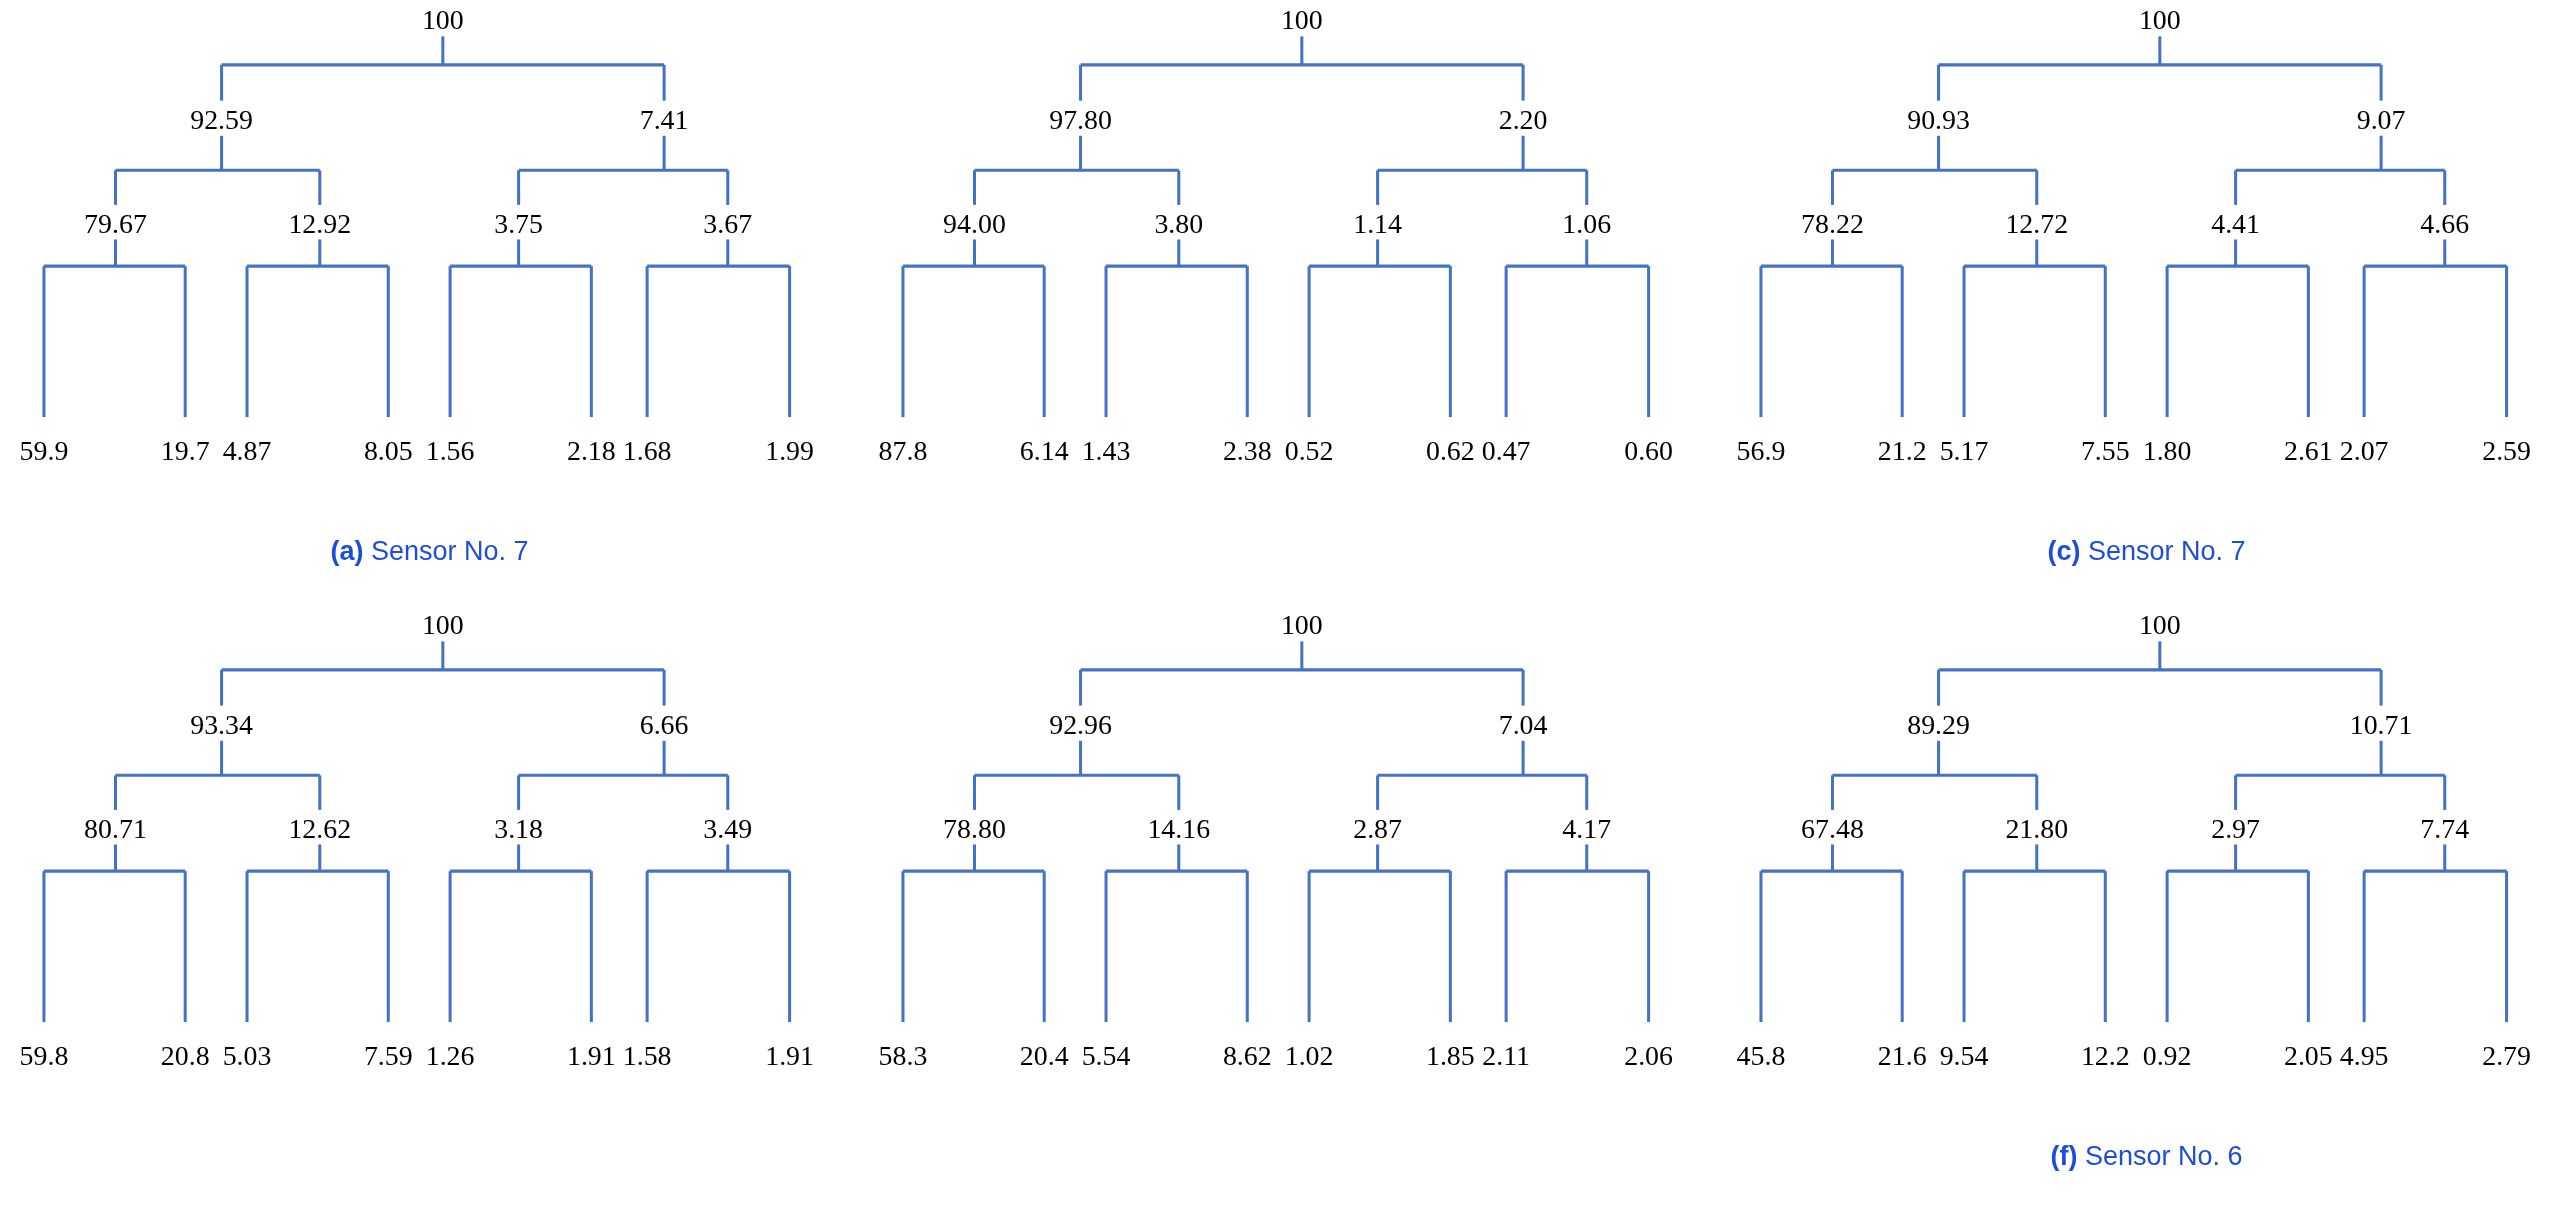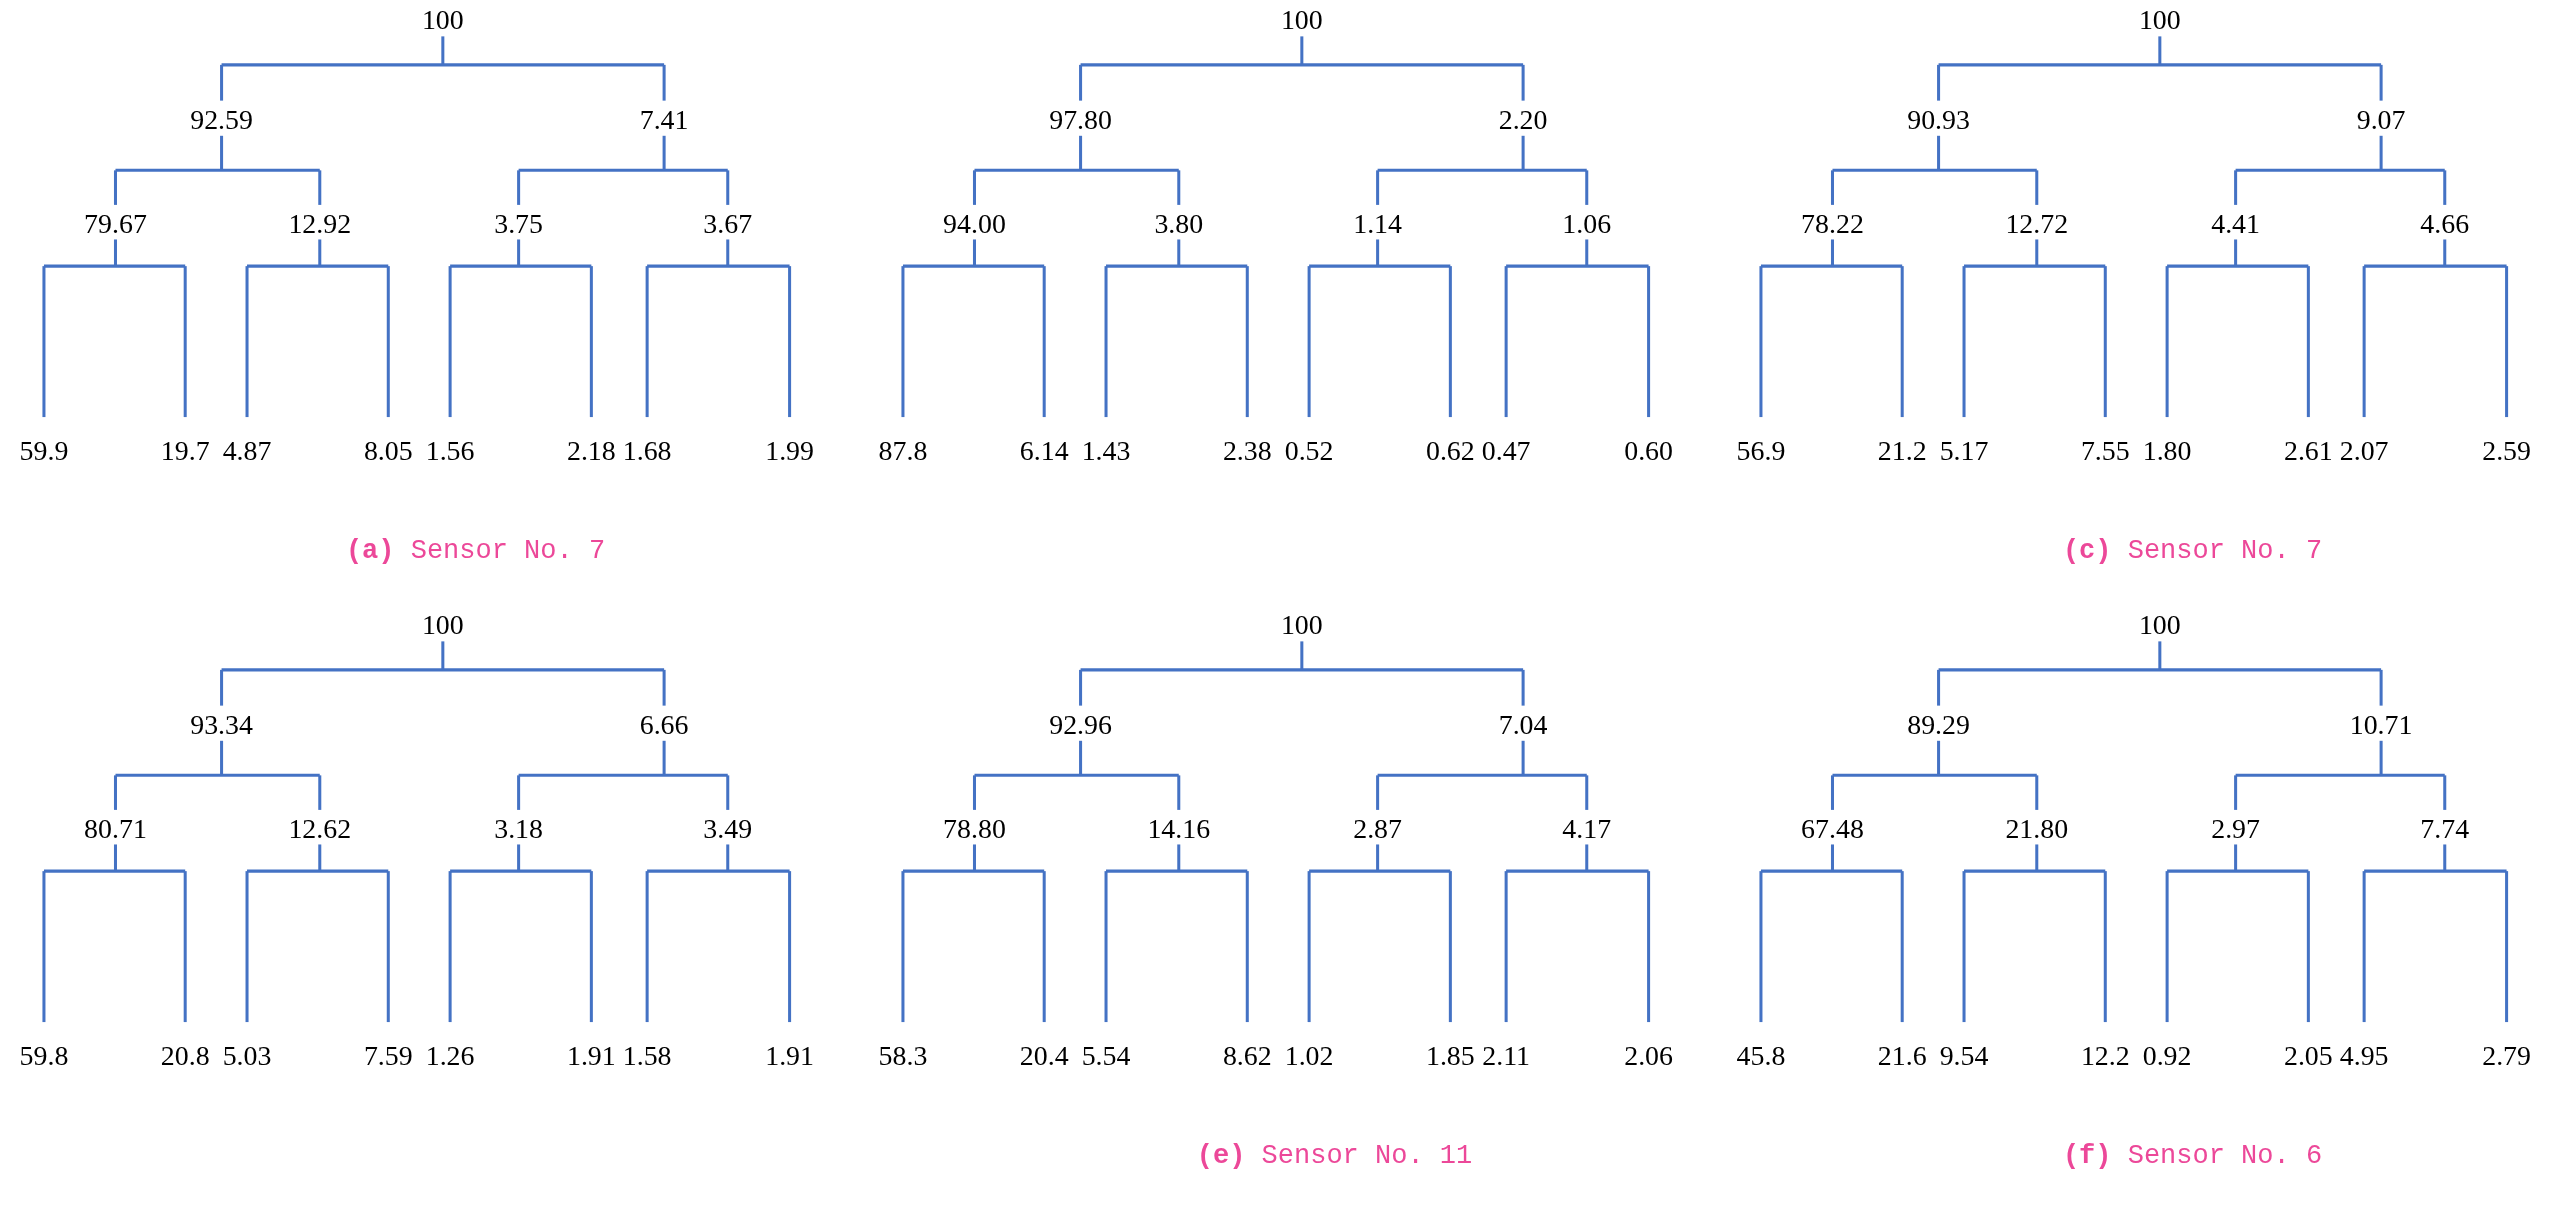--- a/index.html
+++ b/index.html
@@ -47,25 +47,24 @@
     stroke-width: 5;
     fill: none;
     stroke-linecap: butt;
   }
   .caption {
     position: absolute;
     left: 0;
     width: 859px;
     top: 536px;
     text-align: center;
-    font-family: Liberation Mono, monospace;
+    font-family: Liberation Sans, sans-serif;
     font-size: 27px;
-    color: #ec4899;
+    color: #1d4ed8;
     white-space: nowrap;
-    margin-left: 46px;
   }
   .caption .cap-tag {
     font-weight: bold;
   }
   .caption .cap-label {
     font-weight: normal;
   }
 </style>
 </head>
 <body>
@@ -300,21 +299,20 @@
         <line x1="1302" y1="439" x2="1302" y2="688" class="edge" stroke="#4472C4"></line>
         <text x="72" y="758" class="node-text leaf-text">58.3</text>
         <text x="305" y="758" class="node-text leaf-text">20.4</text>
         <text x="407" y="758" class="node-text leaf-text">5.54</text>
         <text x="640" y="758" class="node-text leaf-text">8.62</text>
         <text x="742" y="758" class="node-text leaf-text">1.02</text>
         <text x="975" y="758" class="node-text leaf-text">1.85</text>
         <text x="1067" y="758" class="node-text leaf-text">2.11</text>
         <text x="1302" y="758" class="node-text leaf-text">2.06</text>
       </svg>
-      <div class="caption"><span class="cap-tag">(e)</span><span class="cap-label"> Sensor No. 11</span></div>
     </div>
     <div class="panel" style="left: 1717px; top: 605px;">
       <svg class="panel-svg" viewBox="0 0 1416 998" width="859" height="605">
         <text x="730" y="48" class="node-text lvl0-text">100</text>
         <line x1="730" y1="60" x2="730" y2="107" class="edge" stroke="#4472C4"></line>
         <line x1="365" y1="107" x2="1095" y2="107" class="edge" stroke="#4472C4"></line>
         <line x1="365" y1="107" x2="365" y2="166" class="edge" stroke="#4472C4"></line>
         <line x1="1095" y1="107" x2="1095" y2="166" class="edge" stroke="#4472C4"></line>
         <text x="365" y="213" class="node-text lvl1-text">89.29</text>
         <text x="1095" y="213" class="node-text lvl1-text">10.71</text>

